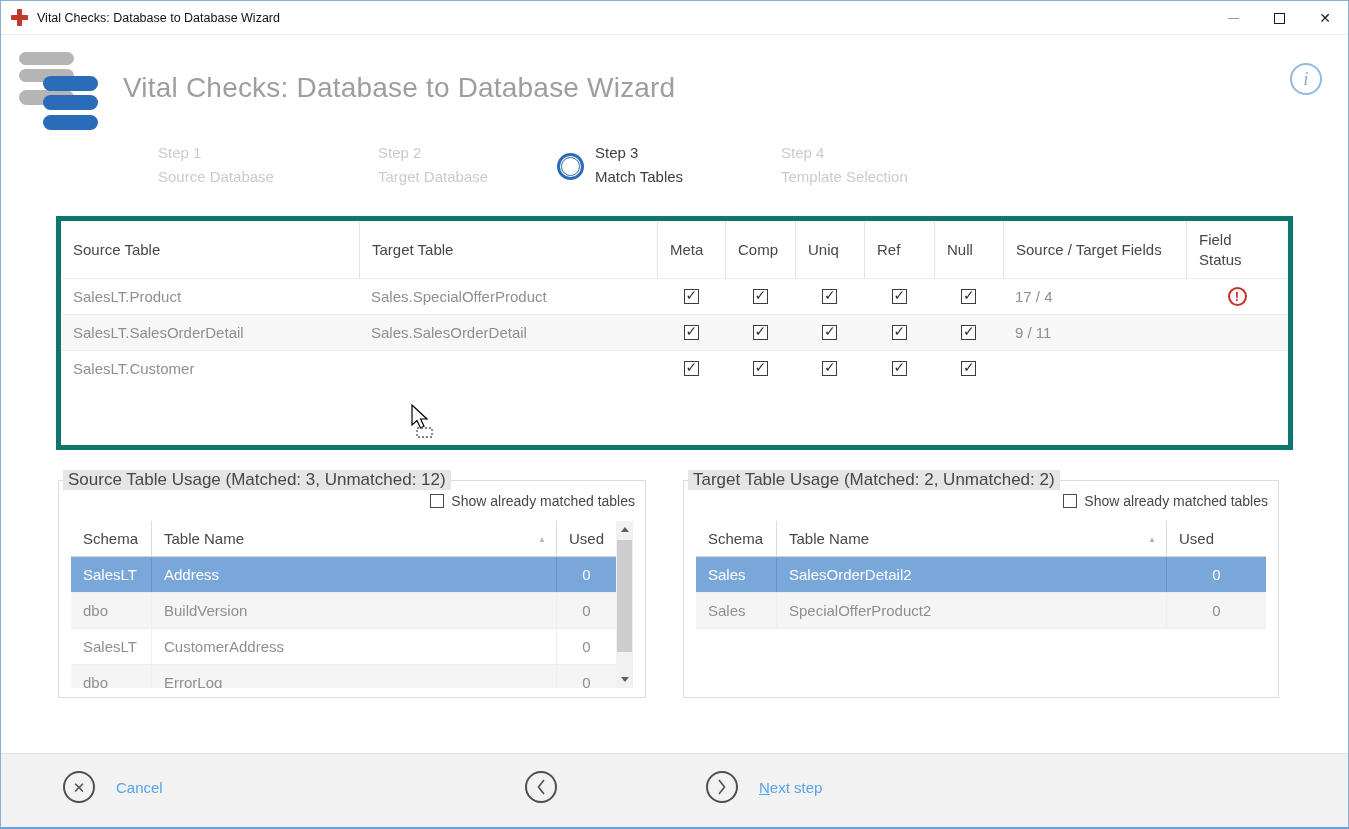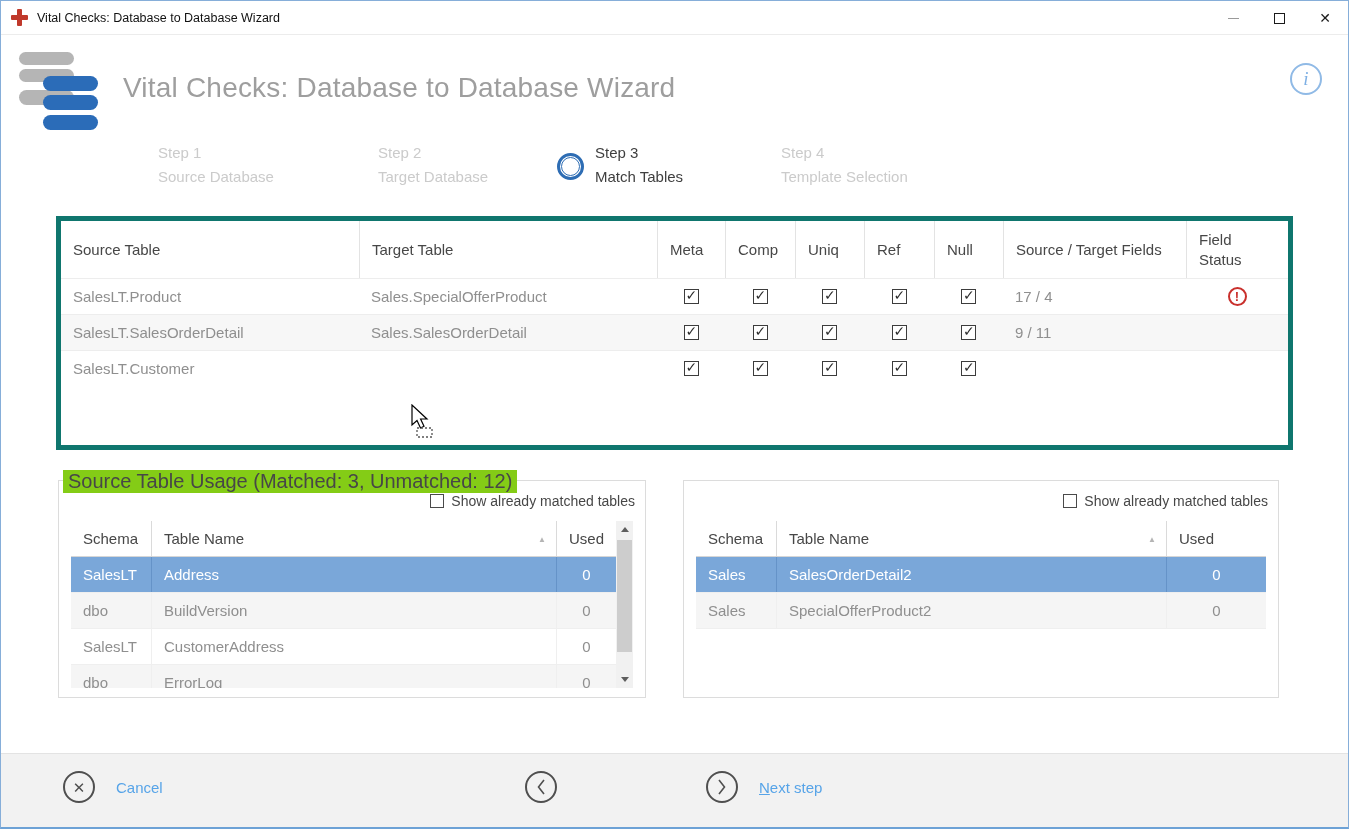--- a/index.html
+++ b/index.html
@@ -67,21 +67,21 @@
   .mt-body .cell.center { justify-content:center; padding:0; }
   .checkbox { width:15px; height:15px; border:1px solid #3c3c3c; background:#fff; position:relative; display:inline-block; cursor:pointer;}
   .checkbox.checked::after { content:"✓"; position:absolute; left:1px; top:-3px; font-size:14px; color:#2d2d2d; font-weight:400;}
   .err-badge { width:19px; height:19px; border:2px solid #c9302c; border-radius:50%; color:#c9302c;
     display:flex; align-items:center; justify-content:center; font-size:13px; font-weight:700; cursor:default;}
   
   .usage-wrap { display:flex; margin:30px 0 0 57px; gap:37px; }
   .groupbox { position:relative; border:1px solid #dcdcdc; height:218px; background:#fff; }
   .gb-src { width:588px; }
   .gb-tgt { width:596px; }
-  .gb-legend { position:absolute; top:-11px; left:4px; background:#84cc16; padding:0 5px; font-size:20px; color:#474747; white-space:nowrap;text-align:center;}
+  .gb-legend { position:absolute; top:-11px; left:4px; background:#e5e5e5; padding:0 5px; font-size:17px; color:#474747; white-space:nowrap;text-align:center;}
   .show-matched { position:absolute; top:12px; right:10px; display:flex; align-items:center; gap:7px; font-size:14px; color:#474747; cursor:pointer;}
   .cb-small { width:14px; height:14px; border:1px solid #4a4a4a; background:#fff; }
   .usage-list { position:absolute; left:12px; right:12px; top:40px; bottom:9px; overflow:hidden; }
   .u-grid { display:grid; }
   .gb-src .u-grid { grid-template-columns:80px 1fr 60px; }
   .gb-tgt .u-grid { grid-template-columns:80px 1fr 100px; }
   .u-head { height:36px; border-bottom:1px solid #d6d6d6; }
   .u-head .cell { display:flex; align-items:center; padding:0 12px; font-size:15px; color:#474747;
     border-left:1px solid #dadada; position:relative;}
   .u-head .cell:first-child { border-left:none; }
@@ -306,20 +306,21 @@
             </div>
           <div class="vs-thumb"></div>
           <div class="vs-arrow vs-down">
               <span class="tri-down"></span>
             </div>
         </div>
       </div>
     </div>
 
     <div class="groupbox gb-tgt">
+      <span class="gb-legend">Target Table Usage (Matched: 2, Unmatched: 2)</span>
       <div class="show-matched">
         <span class="cb-small"></span>
         <span>Show already matched tables</span>
       </div>
       <div class="usage-list">
         <div class="list-inner">
           <div class="u-grid u-head">
             <div class="cell">Schema</div>
             <div class="cell">
               <span>Table Name</span>

